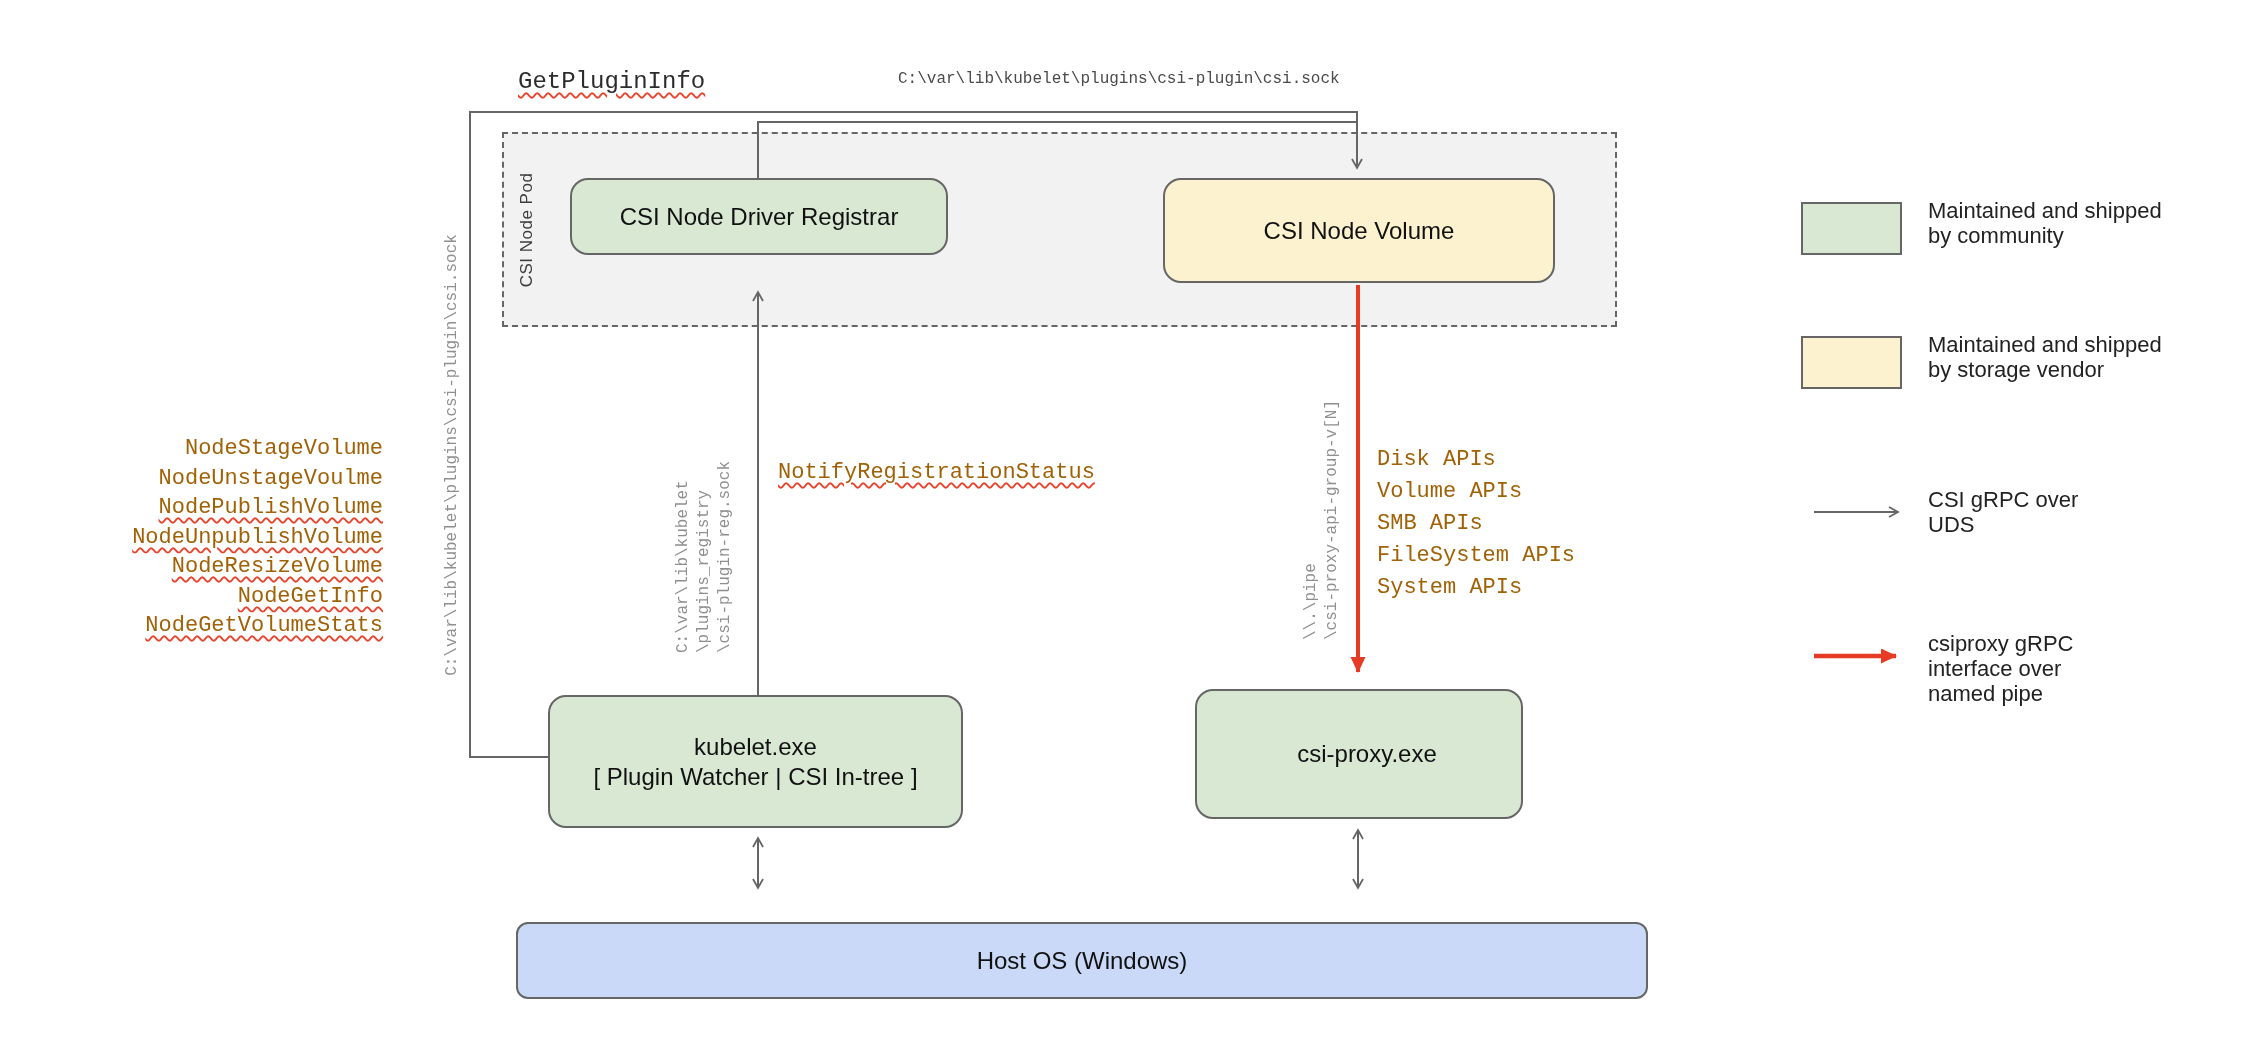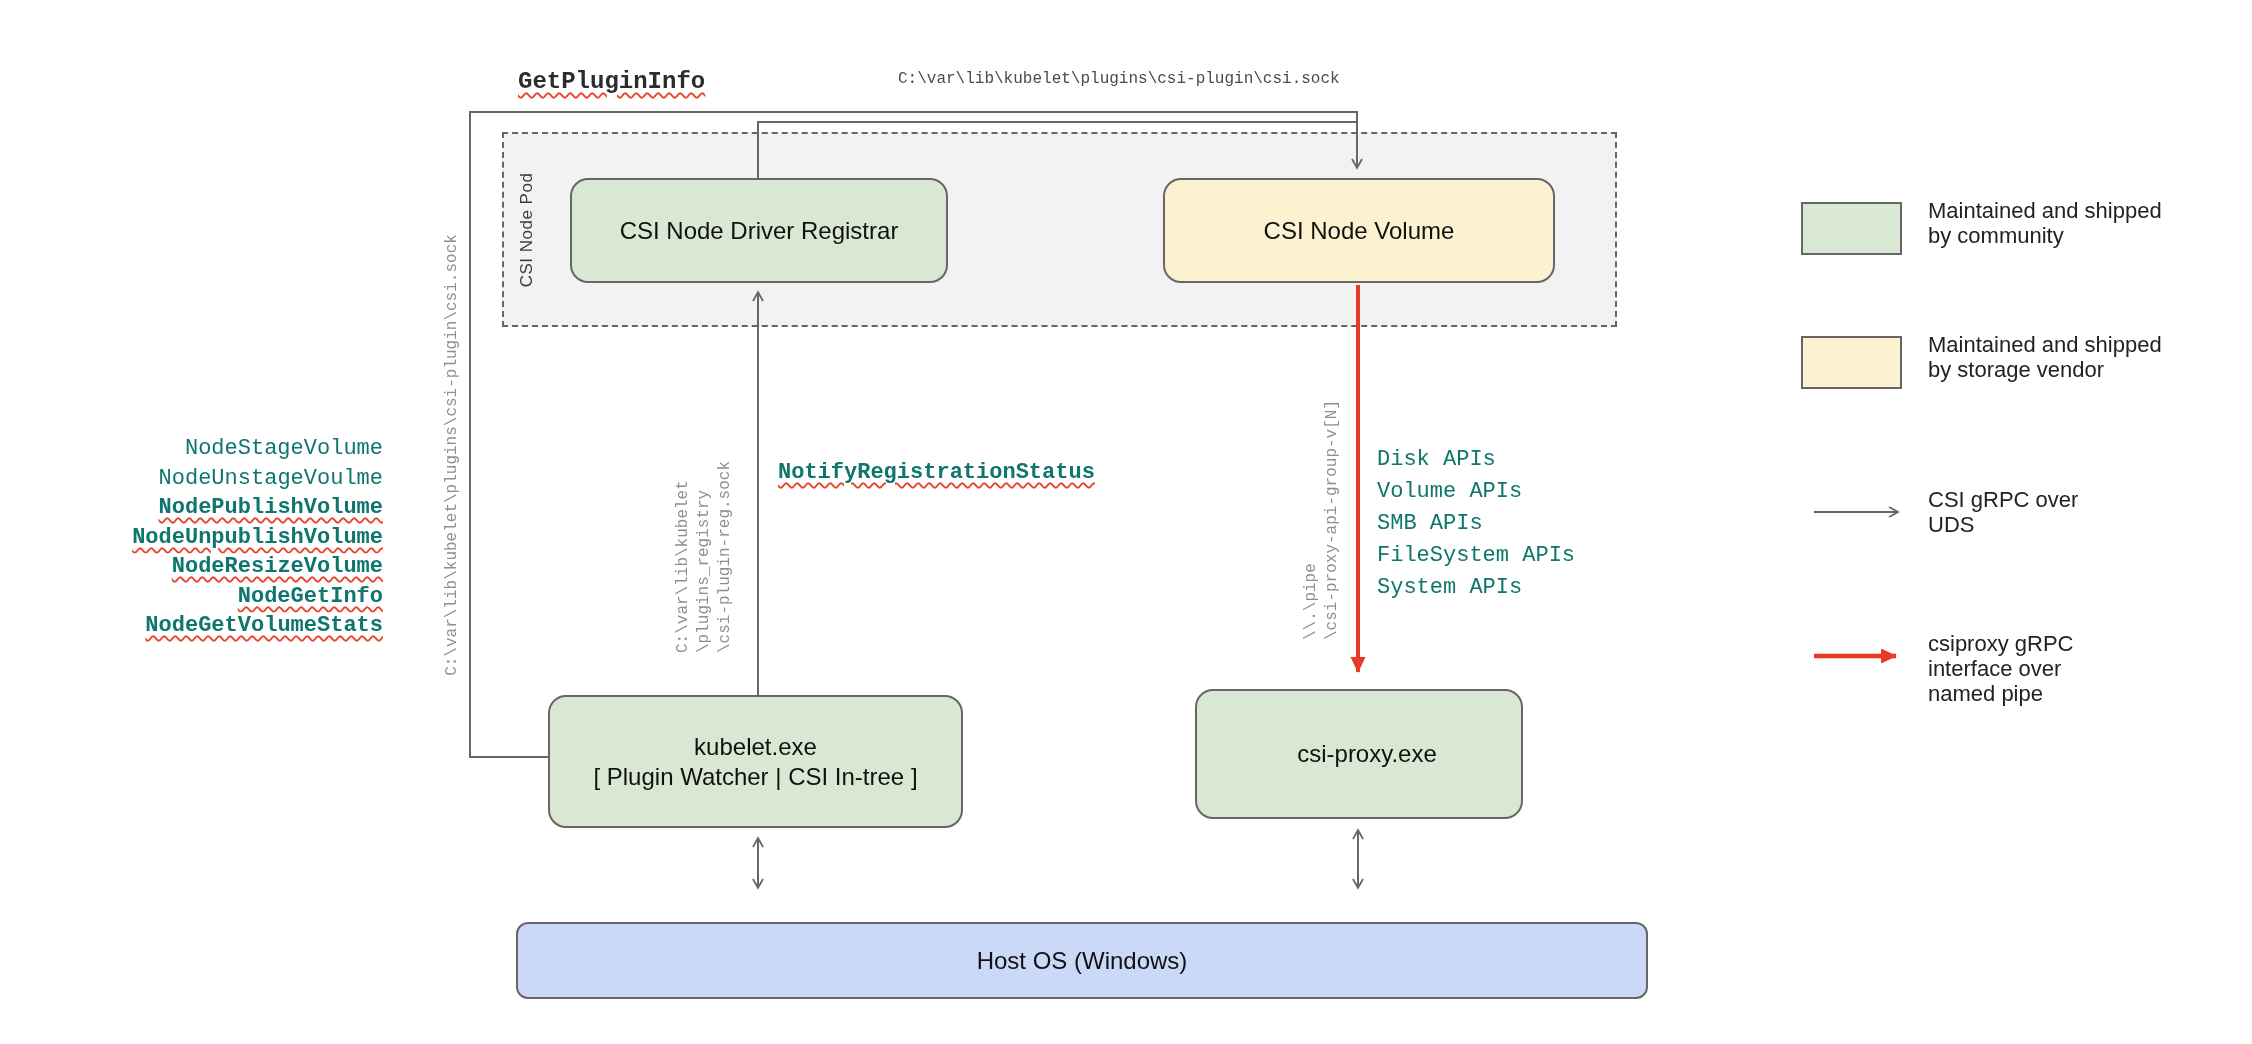--- a/index.html
+++ b/index.html
@@ -9,21 +9,20 @@
   }
   .mono{font-family:"Liberation Mono","DejaVu Sans Mono",monospace;}
 
   
   .squiggle{
     text-decoration-line:underline;
     text-decoration-style:wavy;
     text-decoration-color:#e8442c;
     text-decoration-thickness:2px;
     text-underline-offset:4px;
-    font-weight:bold;
   }
 
   
   .nodebox{
     position:absolute;box-sizing:border-box;border:2px solid #666;border-radius:18px;
     display:flex;flex-direction:column;align-items:center;justify-content:center;
     font-size:24px;color:#111;text-align:center;line-height:30px;
   }
   .green{background:#d9e8d3;}
   .yellow{background:#fcf2cf;}
@@ -35,21 +34,21 @@
   }
 
   
   .vtext{
     position:absolute;transform:translate(-50%,-50%) rotate(-90deg);
     white-space:nowrap;
   }
   .pathtext{font-size:16px;line-height:21px;color:#8f8f8f;letter-spacing:0px;}
   .pod-label{font-size:17px;color:#3d3d3d;letter-spacing:0.5px;}
 
-  .darkmono{color:#0f766e;}
+  .darkmono{color:#a16207;}
   .label-getplugininfo{position:absolute;left:518px;top:68px;font-size:24px;color:#2c2c2c;}
   .label-toppath{position:absolute;left:898px;top:70px;font-size:16px;color:#4a4a4a;}
 
   .node-rpc-list{position:absolute;left:120px;top:434px;width:263px;text-align:right;
     font-size:22px;line-height:29.5px;}
   .registrar-rpcs{position:absolute;left:778px;top:457px;font-size:22px;line-height:31px;}
   .api-list{position:absolute;left:1377px;top:444px;font-size:22px;line-height:32px;}
 
   
   .legend-swatch{position:absolute;width:101px;height:53px;box-sizing:border-box;border:2px solid #666;}
@@ -82,21 +81,21 @@
 
     <path d="M758,695 L758,292" fill="none" stroke="#666" stroke-width="2" marker-end="url(#vArrow)"></path>
 
     <path d="M1358,285 L1358,672" fill="none" stroke="#e63b25" stroke-width="4" marker-end="url(#redTri)"></path>
 
     <path d="M758,838 L758,888" fill="none" stroke="#666" stroke-width="2" marker-start="url(#vArrow)" marker-end="url(#vArrow)"></path>
 
     <path d="M1358,830 L1358,888" fill="none" stroke="#666" stroke-width="2" marker-start="url(#vArrow)" marker-end="url(#vArrow)"></path>
   </svg>
 
-  <div class="nodebox green" style="left:570px;top:178px;width:378px;height:105px;">
+  <div class="nodebox green" style="left:570px;top:178px;width:378px;height:77px;">
     <span>CSI Node Driver Registrar</span>
   </div>
 
   <div class="nodebox yellow" style="left:1163px;top:178px;width:392px;height:105px;">
     <span>CSI Node Volume</span>
   </div>
 
   <div class="nodebox green" style="left:548px;top:695px;width:415px;height:133px;">
     <span>kubelet.exe</span>
     <span>[ Plugin Watcher | CSI In-tree ]</span>

